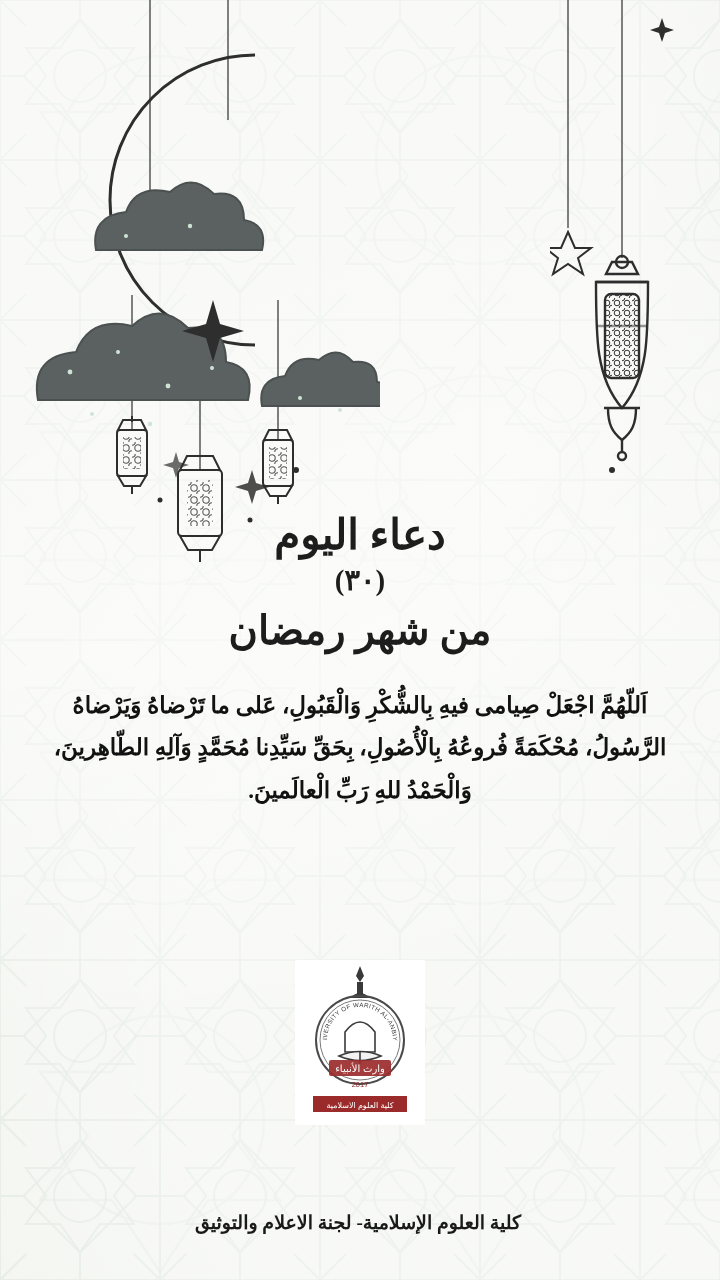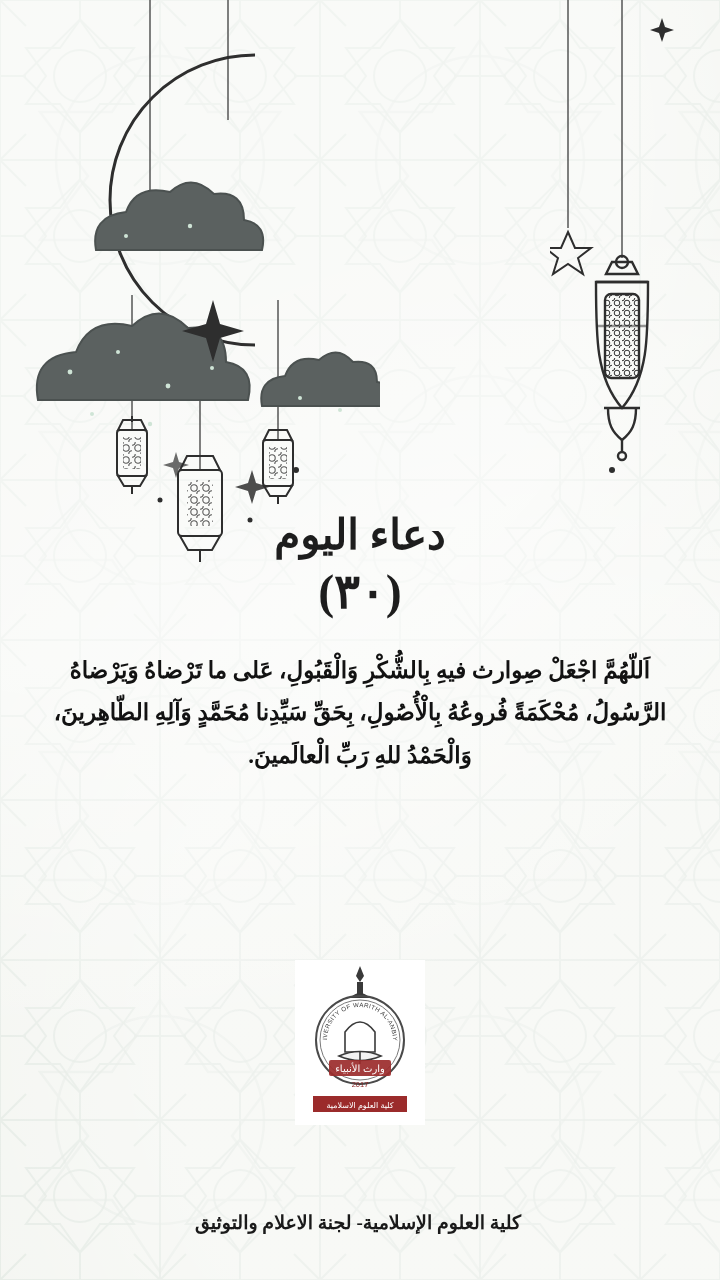--- a/index.html
+++ b/index.html
@@ -65,21 +65,21 @@
     box-sizing: border-box;
   }
   .title-line1 {
     font-size: 42px;
     font-weight: bold;
     color: #1d1d1d;
     line-height: 1.22;
     letter-spacing: 0px;
   }
   .title-number {
-    font-size: 48px;
+    font-size: 29px;
     font-weight: bold;
     color: #1d1d1d;
     line-height: 1.22;
     margin-top: 2px;
   }
   .title-line2 {
     font-size: 40px;
     font-weight: bold;
     color: #1d1d1d;
     line-height: 1.3;
@@ -273,21 +273,22 @@
     </g>
     <g fill="#2e2e2e">
       <path d="M112,18 l3,9 l9,3 l-9,3 l-3,9 l-3,-9 l-9,-3 l9,-3 z"></path>
       <circle cx="62" cy="470" r="3"></circle>
     </g>
   </svg>
 
   <div class="content">
     <div class="title-line1">دعاء اليوم</div>
     <div class="title-number">(٣٠)</div>
-    <div class="dua-body">اَللّهُمَّ اجْعَلْ صِوارث فيهِ بِالشُّكْرِ وَالْقَبُولِ، عَلى ما تَرْضاهُ وَيَرْضاهُ الرَّسُولُ، مُحْكَمَةً فُروعُهُ بِالْأُصُولِ، بِحَقِّ سَيِّدِنا مُحَمَّدٍ وَآلِهِ الطّاهِرينَ، وَالْحَمْدُ للهِ رَبِّ الْعالَمينَ.</div>
+    <div class="title-line2">من شهر رمضان</div>
+    <div class="dua-body">اَللّهُمَّ اجْعَلْ صِيامى فيهِ بِالشُّكْرِ وَالْقَبُولِ، عَلى ما تَرْضاهُ وَيَرْضاهُ الرَّسُولُ، مُحْكَمَةً فُروعُهُ بِالْأُصُولِ، بِحَقِّ سَيِّدِنا مُحَمَّدٍ وَآلِهِ الطّاهِرينَ، وَالْحَمْدُ للهِ رَبِّ الْعالَمينَ.</div>
   </div>
 
   <div class="logo-wrap">
     <svg viewBox="0 0 130 165" width="130" height="165">
       <rect x="0" y="0" width="130" height="165" fill="#ffffff"></rect>
 
       <g fill="#3a3a3a">
         <path d="M65,6 l4,10 l-4,6 l-4,-6 z"></path>
         <rect x="62" y="22" width="6" height="16"></rect>
         <path d="M55,38 q10,-10 20,0 z"></path>

